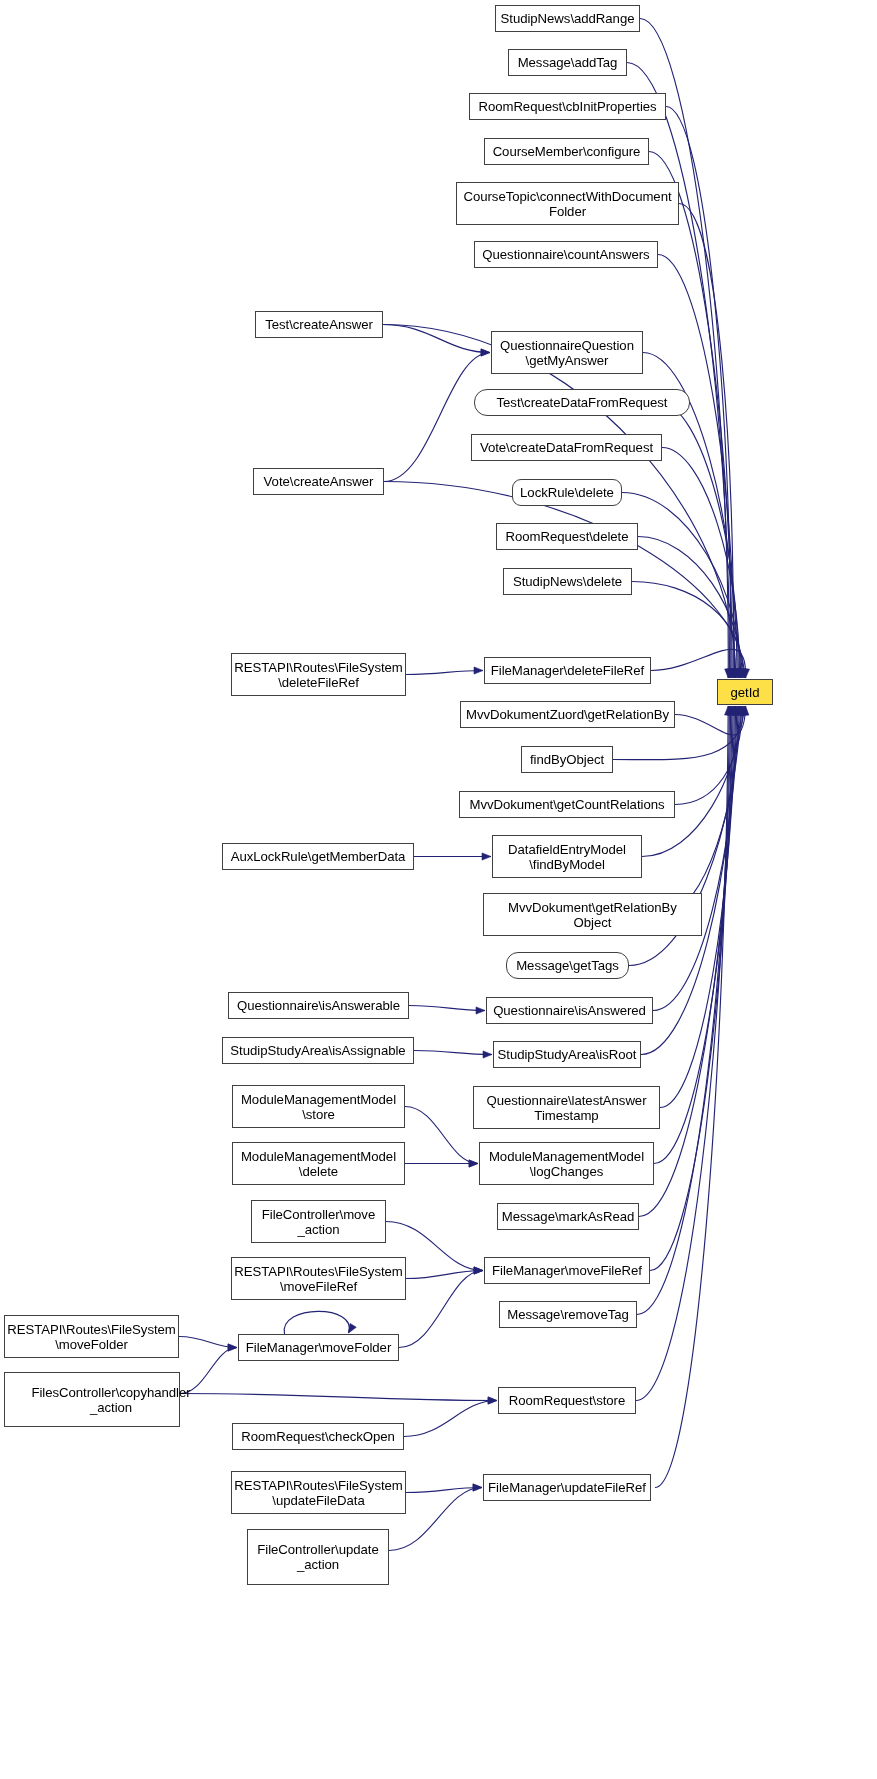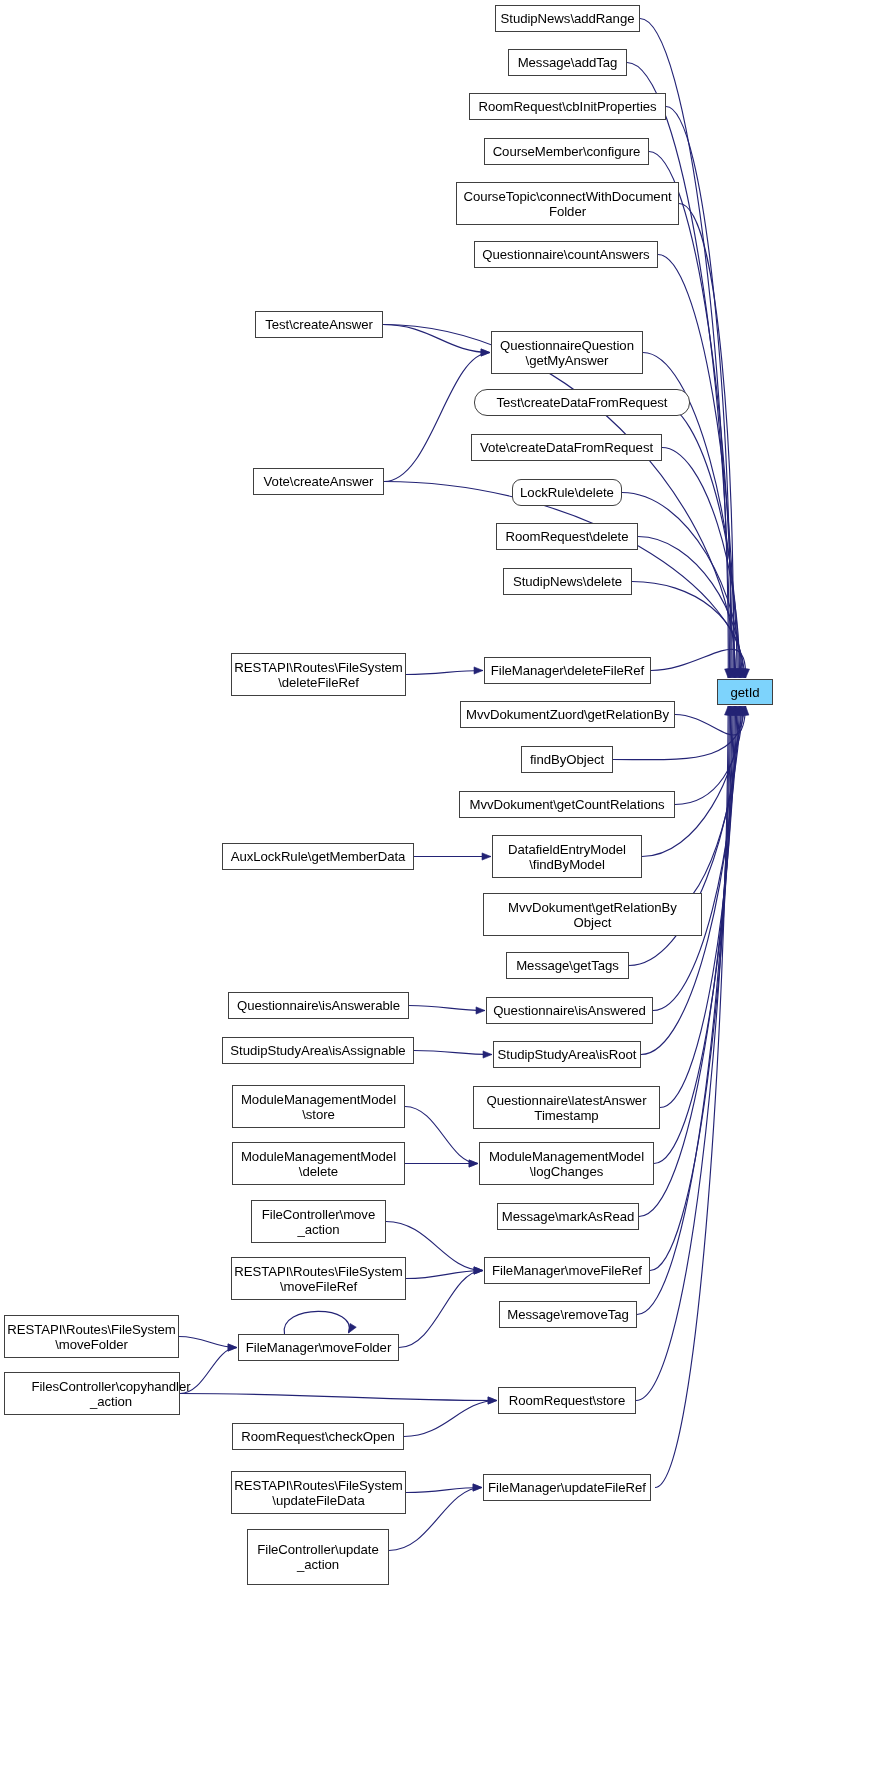--- a/index.html
+++ b/index.html
@@ -32,21 +32,21 @@
     font-size: 13.2px;
     line-height: 15px;
     text-align: center;
     display: flex;
     align-items: center;
     justify-content: center;
     white-space: pre-line;
     letter-spacing: -0.05px;
   }
   .node.target {
-    background: #7dd3fc;
+    background: #fde047;
     border: 1px solid #404040;
     font-size: 13.2px;
   }
   .edge-path {
     fill: none;
     stroke: #232375;
     stroke-width: 1.15;
   }
   .edge-head {
     fill: #232375;
@@ -177,21 +177,21 @@
 \deleteFileRef</div>
       <div class="node" style="left: 484px; top: 657px; width: 167px; height: 27px;">FileManager\deleteFileRef</div>
       <div class="node" style="left: 460px; top: 701px; width: 215px; height: 27px;">MvvDokumentZuord\getRelationBy</div>
       <div class="node" style="left: 521px; top: 746px; width: 92px; height: 27px;">findByObject</div>
       <div class="node" style="left: 459px; top: 791px; width: 216px; height: 27px;">MvvDokument\getCountRelations</div>
       <div class="node" style="left: 222px; top: 843px; width: 192px; height: 27px;">AuxLockRule\getMemberData</div>
       <div class="node" style="left: 492px; top: 835px; width: 150px; height: 43px;">DatafieldEntryModel
 \findByModel</div>
       <div class="node" style="left: 471px; top: 893px; width: 219px; height: 43px; margin-left: 12px;">MvvDokument\getRelationBy
 Object</div>
-      <div class="node" style="left: 506px; top: 952px; width: 123px; height: 27px;">Message\getTags</div>
+      <div class="node" style="left: 506px; top: 952px; width: 123px; height: 27px; border-radius: 12px;">Message\getTags</div>
       <div class="node" style="left: 228px; top: 992px; width: 181px; height: 27px;">Questionnaire\isAnswerable</div>
       <div class="node" style="left: 486px; top: 997px; width: 167px; height: 27px;">Questionnaire\isAnswered</div>
       <div class="node" style="left: 222px; top: 1037px; width: 192px; height: 27px;">StudipStudyArea\isAssignable</div>
       <div class="node" style="left: 493px; top: 1041px; width: 148px; height: 27px;">StudipStudyArea\isRoot</div>
       <div class="node" style="left: 232px; top: 1085px; width: 173px; height: 43px;">ModuleManagementModel
 \store</div>
       <div class="node" style="left: 473px; top: 1086px; width: 187px; height: 43px;">Questionnaire\latestAnswer
 Timestamp</div>
       <div class="node" style="left: 232px; top: 1142px; width: 173px; height: 43px;">ModuleManagementModel
 \delete</div>
@@ -200,21 +200,21 @@
       <div class="node" style="left: 251px; top: 1200px; width: 135px; height: 43px;">FileController\move
 _action</div>
       <div class="node" style="left: 497px; top: 1203px; width: 142px; height: 27px;">Message\markAsRead</div>
       <div class="node" style="left: 231px; top: 1257px; width: 175px; height: 43px;">RESTAPI\Routes\FileSystem
 \moveFileRef</div>
       <div class="node" style="left: 484px; top: 1257px; width: 166px; height: 27px;">FileManager\moveFileRef</div>
       <div class="node" style="left: 499px; top: 1301px; width: 138px; height: 27px;">Message\removeTag</div>
       <div class="node" style="left: 4px; top: 1315px; width: 175px; height: 43px;">RESTAPI\Routes\FileSystem
 \moveFolder</div>
       <div class="node" style="left: 238px; top: 1334px; width: 161px; height: 27px;">FileManager\moveFolder</div>
-      <div class="node" style="left: 4px; top: 1372px; width: 176px; height: 43px; padding-left: 38px;">FilesController\copyhandler
+      <div class="node" style="left: 4px; top: 1372px; width: 176px; height: 55px; padding-left: 38px;">FilesController\copyhandler
 _action</div>
       <div class="node" style="left: 498px; top: 1387px; width: 138px; height: 27px;">RoomRequest\store</div>
       <div class="node" style="left: 232px; top: 1423px; width: 172px; height: 27px;">RoomRequest\checkOpen</div>
       <div class="node" style="left: 231px; top: 1471px; width: 175px; height: 43px;">RESTAPI\Routes\FileSystem
 \updateFileData</div>
       <div class="node" style="left: 483px; top: 1474px; width: 168px; height: 27px;">FileManager\updateFileRef</div>
       <div class="node" style="left: 247px; top: 1529px; width: 142px; height: 56px;">FileController\update
 _action</div>
       <div class="node target" style="left: 717px; top: 679px; width: 56px; height: 26px;">getId</div>
     </div>

